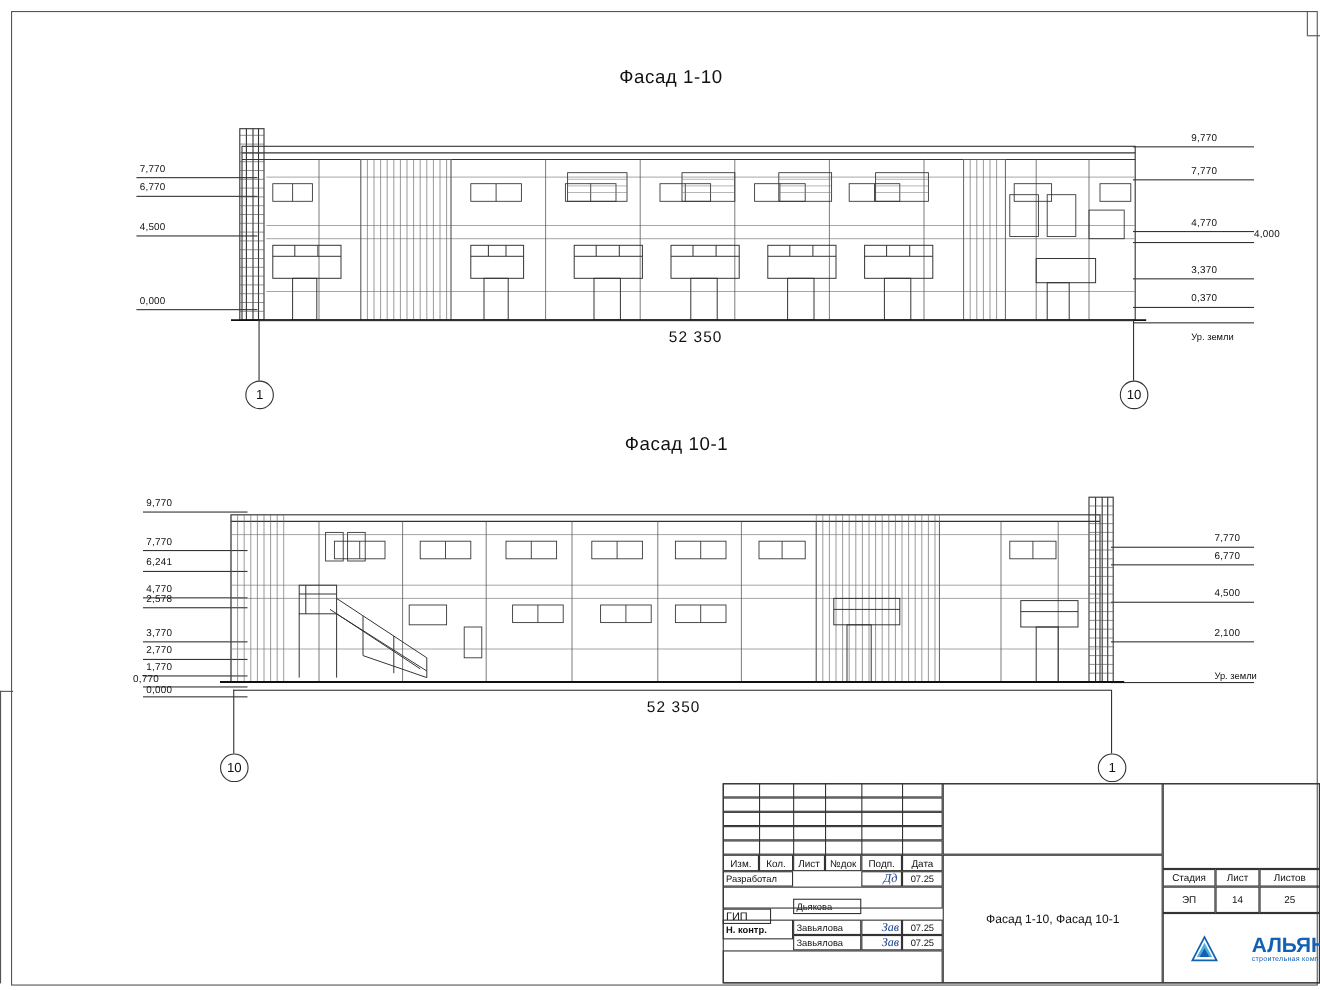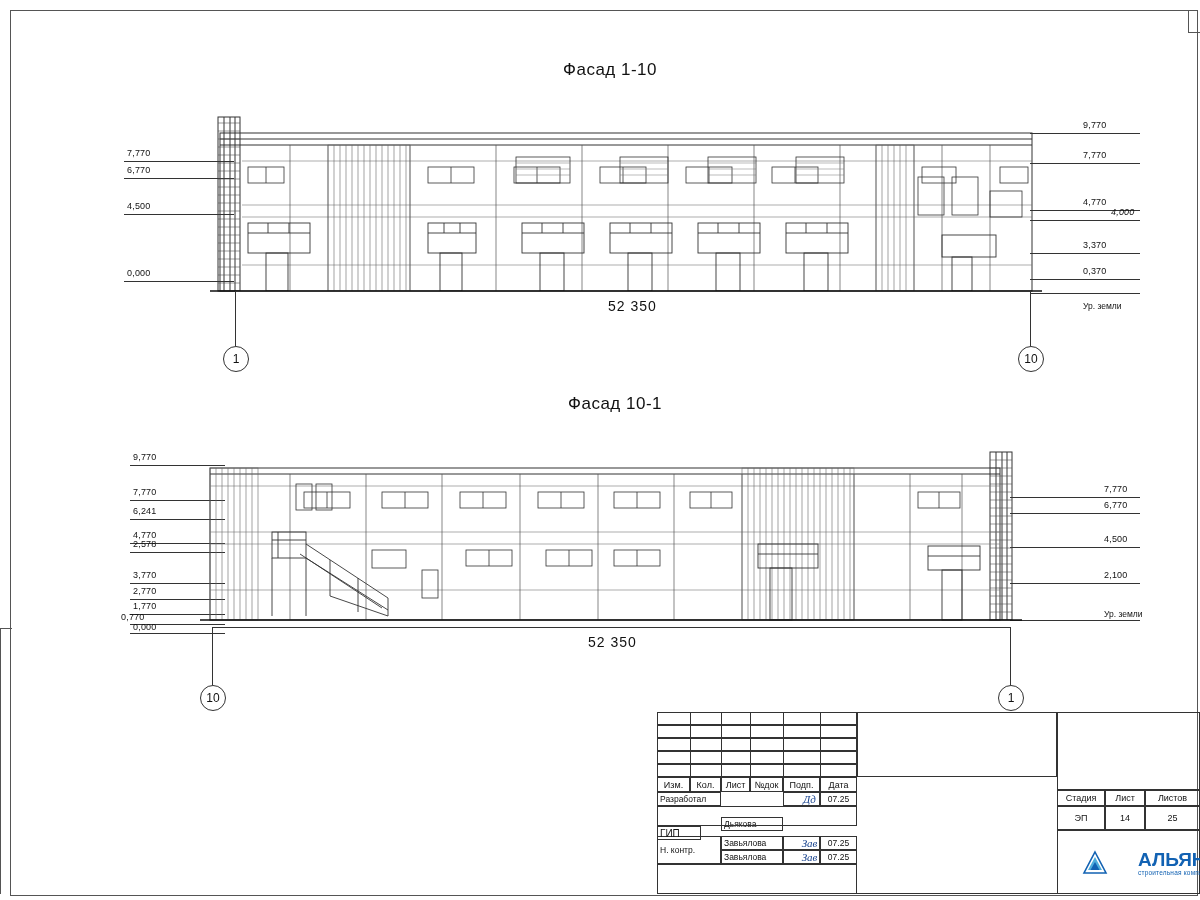--- a/index.html
+++ b/index.html
@@ -62,21 +62,21 @@
   <div class="hline" style="left:124px;top:214px;width:110px;"></div>
   <div class="lvl" style="left:127px;top:268px;">0,000</div>
   <div class="hline" style="left:124px;top:281px;width:110px;"></div>
 
   <div class="lvl" style="left:1083px;top:120px;">9,770</div>
   <div class="hline" style="left:1030px;top:133px;width:110px;"></div>
   <div class="lvl" style="left:1083px;top:150px;">7,770</div>
   <div class="hline" style="left:1030px;top:163px;width:110px;"></div>
   <div class="lvl" style="left:1083px;top:197px;">4,770</div>
   <div class="hline" style="left:1030px;top:210px;width:110px;"></div>
-  <div class="lvl" style="left:1111px;top:207px;font-style:italic;">4,000</div>
+  <div class="lvl" style="left:1140px;top:207px;">4,000</div>
   <div class="hline" style="left:1030px;top:220px;width:110px;"></div>
   <div class="lvl" style="left:1083px;top:240px;">3,370</div>
   <div class="hline" style="left:1030px;top:253px;width:110px;"></div>
   <div class="lvl" style="left:1083px;top:266px;">0,370</div>
   <div class="hline" style="left:1030px;top:279px;width:110px;"></div>
   <div class="earth" style="left:1083px;top:301px;">Ур. земли</div>
   <div class="hline" style="left:1030px;top:293px;width:110px;border-top-width:1.5px;"></div>
 
   <div class="bld" style="left:200px;top:105px;">
     <svg width="860" height="200" viewBox="0 0 860 200">
@@ -466,35 +466,36 @@
   <div class="tb-cell c" style="left:820px;top:777px;width:37px;height:15px;">Дата</div>
 
   <div class="tb-cell" style="left:657px;top:792px;width:64px;height:14px;font-size:8.5px;">Разработал</div>
   <div class="tb-cell" style="left:721px;top:792px;width:62px;height:14px;font-size:8.5px;margin-top:25px;">Дьякова</div>
   <div class="tb-cell c" style="left:783px;top:792px;width:37px;height:14px;">
       <span class="sig">Дд</span>
     </div>
   <div class="tb-cell c" style="left:820px;top:792px;width:37px;height:14px;font-size:8.5px;">07.25</div>
   <div class="tb-cell" style="left:657px;top:806px;width:200px;height:20px;"></div>
 
-  <div class="tb-cell" style="left:657px;top:836px;width:64px;height:28px;font-size:8.5px;">Н. контр.</div>
+  <div class="tb-cell" style="left:657px;top:836px;width:64px;height:18px;font-size:8.5px;font-weight:bold;">Н. контр.</div>
   <div class="tb-cell" style="left:721px;top:836px;width:62px;height:14px;font-size:8.5px;">Завьялова</div>
   <div class="tb-cell c" style="left:783px;top:836px;width:37px;height:14px;">
       <span class="sig">Зав</span>
     </div>
   <div class="tb-cell c" style="left:820px;top:836px;width:37px;height:14px;font-size:8.5px;">07.25</div>
 
   <div class="tb-cell" style="left:657px;top:826px;width:44px;height:14px;font-size:10px;">ГИП</div>
   <div class="tb-cell" style="left:721px;top:850px;width:62px;height:14px;font-size:8.5px;">Завьялова</div>
   <div class="tb-cell c" style="left:783px;top:850px;width:37px;height:14px;">
       <span class="sig">Зав</span>
     </div>
   <div class="tb-cell c" style="left:820px;top:850px;width:37px;height:14px;font-size:8.5px;">07.25</div>
   <div class="tb-cell" style="left:657px;top:864px;width:200px;height:30px;"></div>
 
+  <div class="tb-cell c big" style="left:857px;top:777px;width:200px;height:117px;">Фасад 1-10, Фасад 10-1</div>
   <div class="tb-cell" style="left:857px;top:712px;width:200px;height:65px;"></div>
 
   <div class="tb-cell c" style="left:1057px;top:790px;width:48px;height:16px;">Стадия</div>
   <div class="tb-cell c" style="left:1105px;top:790px;width:40px;height:16px;">Лист</div>
   <div class="tb-cell c" style="left:1145px;top:790px;width:55px;height:16px;">Листов</div>
   <div class="tb-cell c" style="left:1057px;top:806px;width:48px;height:24px;">ЭП</div>
   <div class="tb-cell c" style="left:1105px;top:806px;width:40px;height:24px;">14</div>
   <div class="tb-cell c" style="left:1145px;top:806px;width:55px;height:24px;">25</div>
   <div class="tb-cell" style="left:1057px;top:712px;width:143px;height:78px;"></div>
   <div class="tb-cell" style="left:1057px;top:830px;width:143px;height:64px;"></div>

